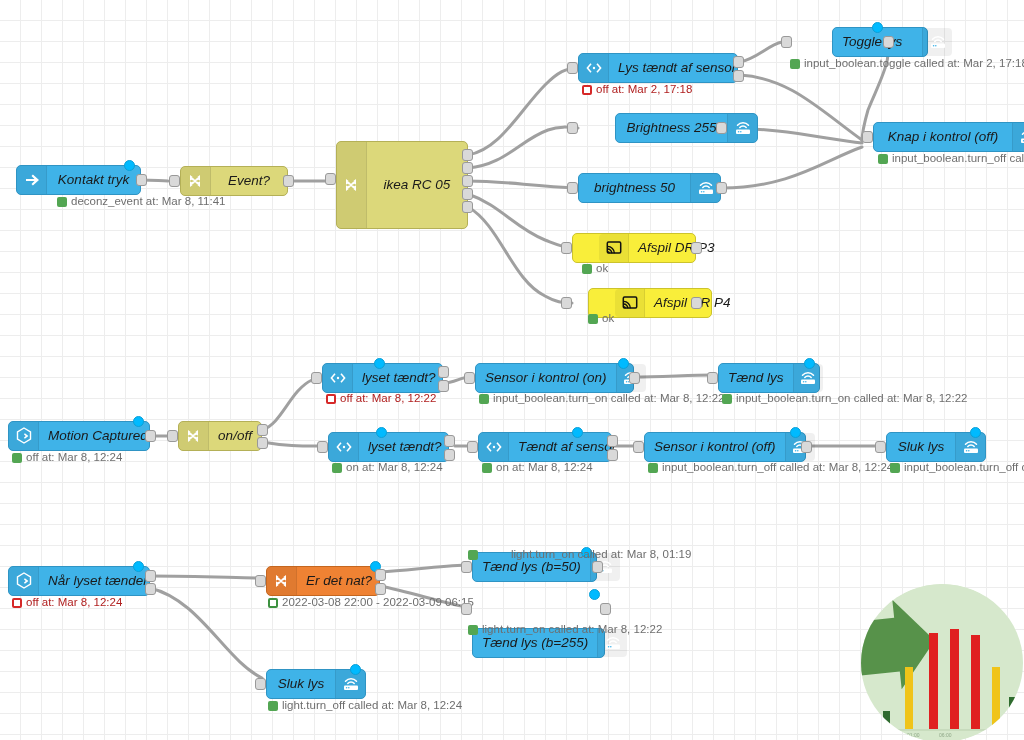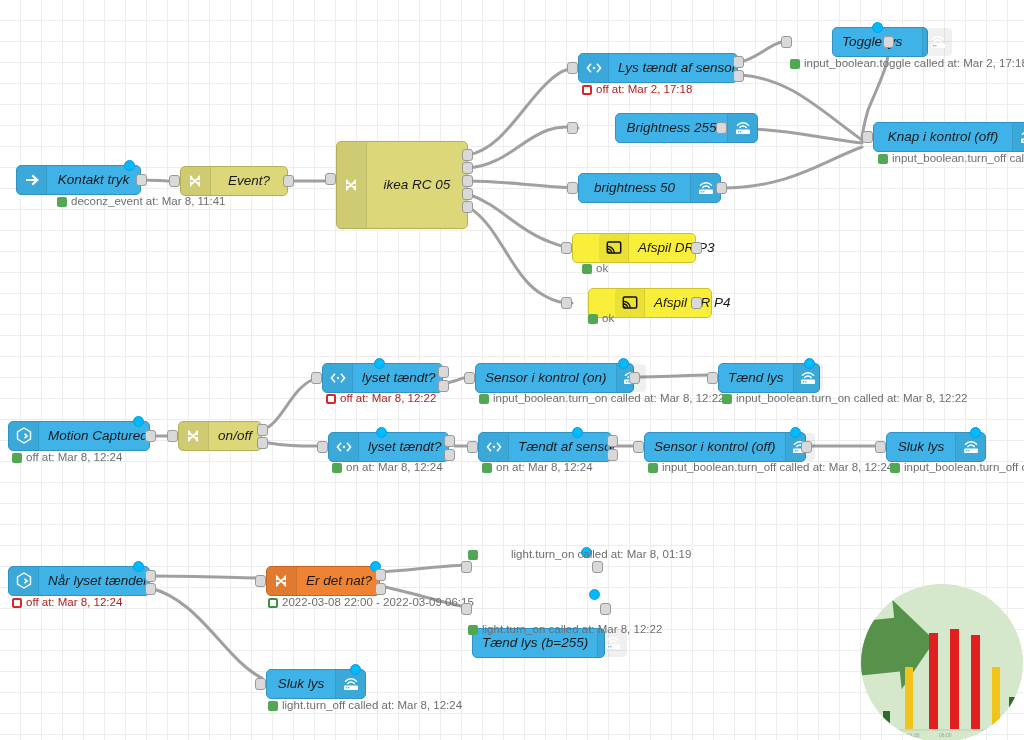--- a/index.html
+++ b/index.html
@@ -481,20 +481,32 @@
   </div>
   <div class="dot-blue" style="left:370px; top:561px;"></div>
   <div class="port" style="left:255px; top:575px;"></div>
   <div class="port" style="left:375px; top:569px;"></div>
   <div class="port" style="left:375px; top:583px;"></div>
   <div class="status" style="left:268px; top:597px;">
     <span class="sq green-ring"></span>
     <span>2022-03-08 22:00 - 2022-03-09 06:15</span>
   </div>
 
+  <div class="node blue" style="left:472px; top:552px; width:125px;">
+    <span class="lbl">Tænd lys (b=50)</span>
+    <span class="iconbox right">
+      <svg class="gl" width="20" height="16" viewBox="0 0 20 16">
+        <path d="M4.5 5.2a7.6 7.6 0 0111 0" stroke="#fff" stroke-width="1.5" fill="none" stroke-linecap="round"></path>
+        <path d="M6.8 7.4a4.3 4.3 0 016.4 0" stroke="#fff" stroke-width="1.5" fill="none" stroke-linecap="round"></path>
+        <rect x="3" y="9.5" width="14" height="4.6" rx="1" fill="#fff"></rect>
+        <circle cx="5.6" cy="11.8" r=".8" fill="#3fb3e8"></circle>
+          <circle cx="7.8" cy="11.8" r=".8" fill="#3fb3e8"></circle>
+      </svg>
+    </span>
+  </div>
   <div class="dot-blue" style="left:581px; top:547px;"></div>
   <div class="port" style="left:461px; top:561px;"></div>
   <div class="port" style="left:592px; top:561px;"></div>
   <div class="status" style="left:468px; top:549px;gap:33px;">
     <span class="sq green-fill"></span>
     <span>light.turn_on called at: Mar 8, 01:19</span>
   </div>
 
   <div class="node blue" style="left:472px; top:628px; width:133px;">
     <span class="lbl">Tænd lys (b=255)</span>

